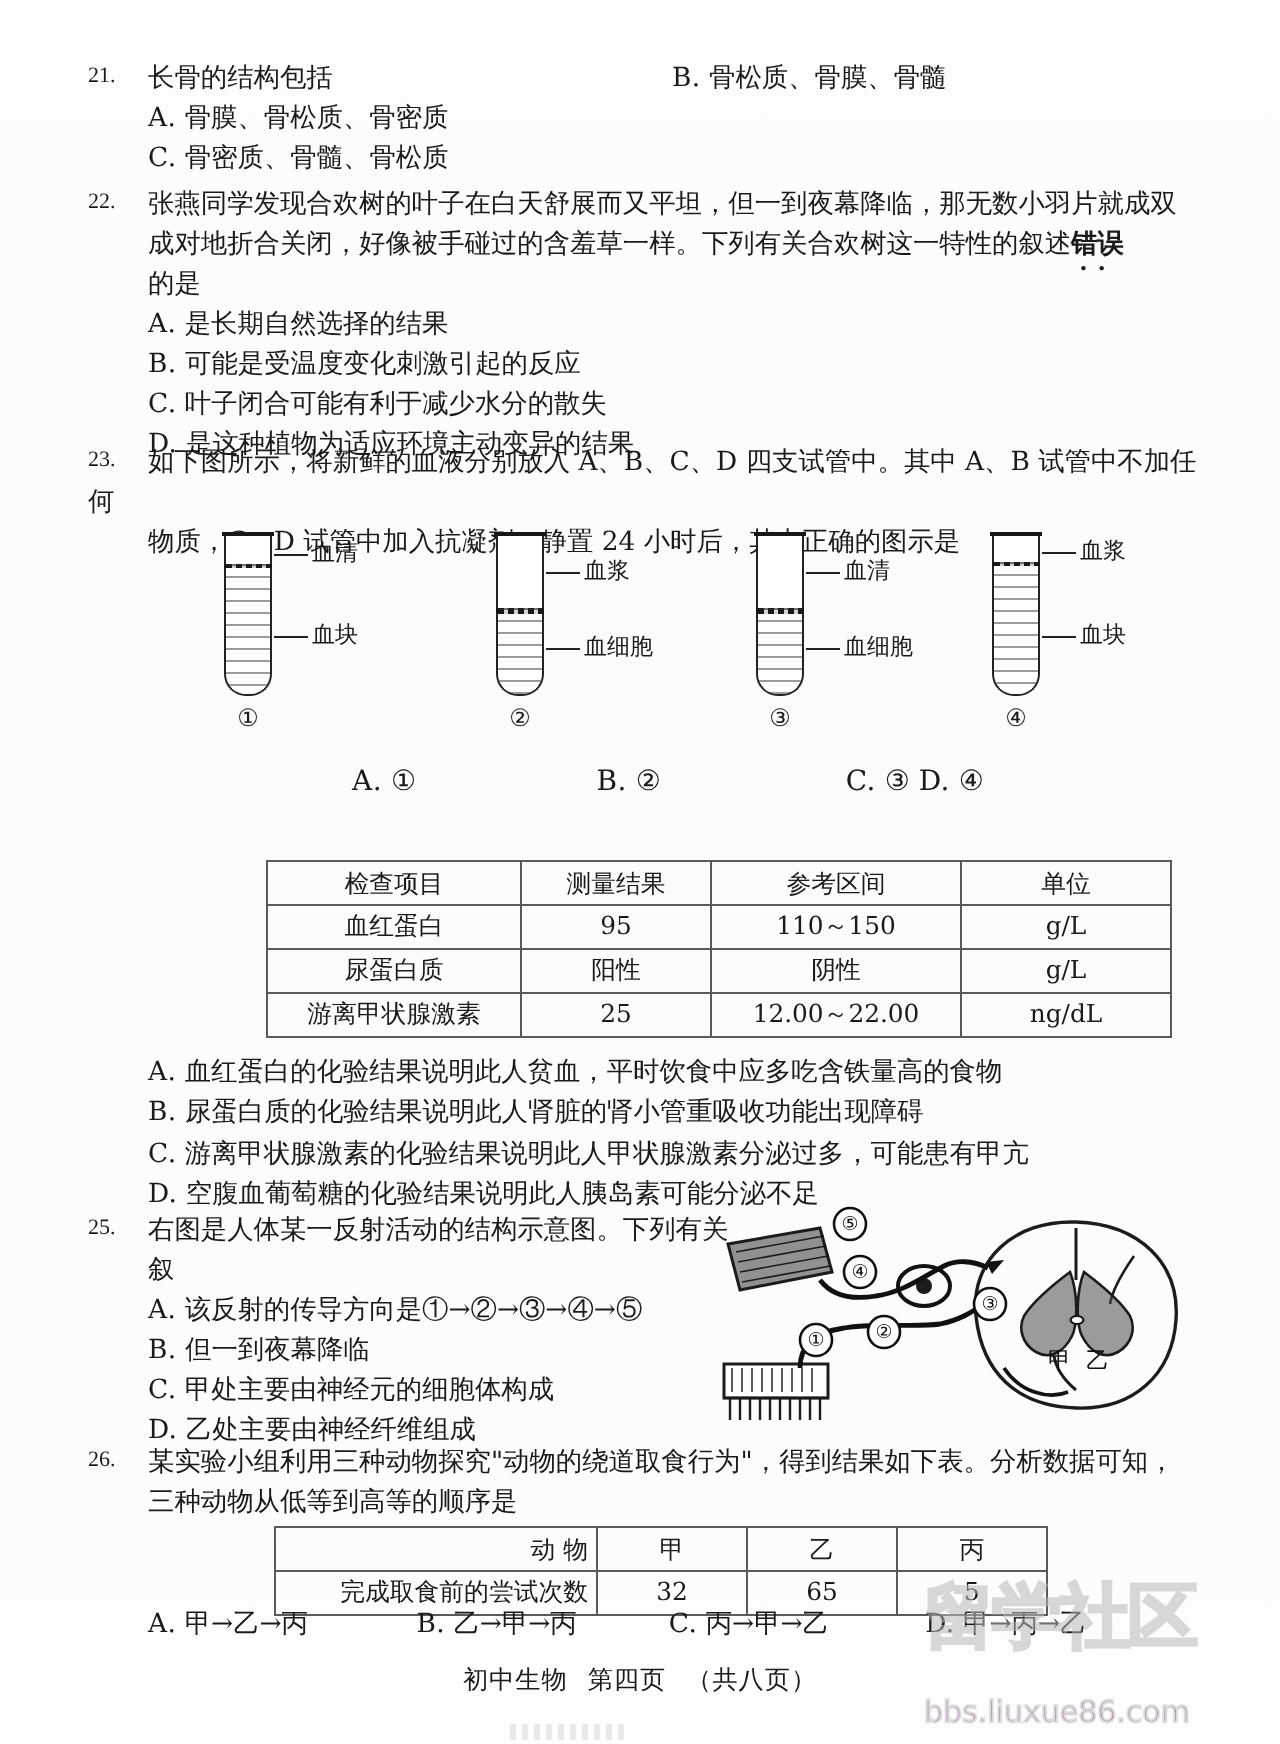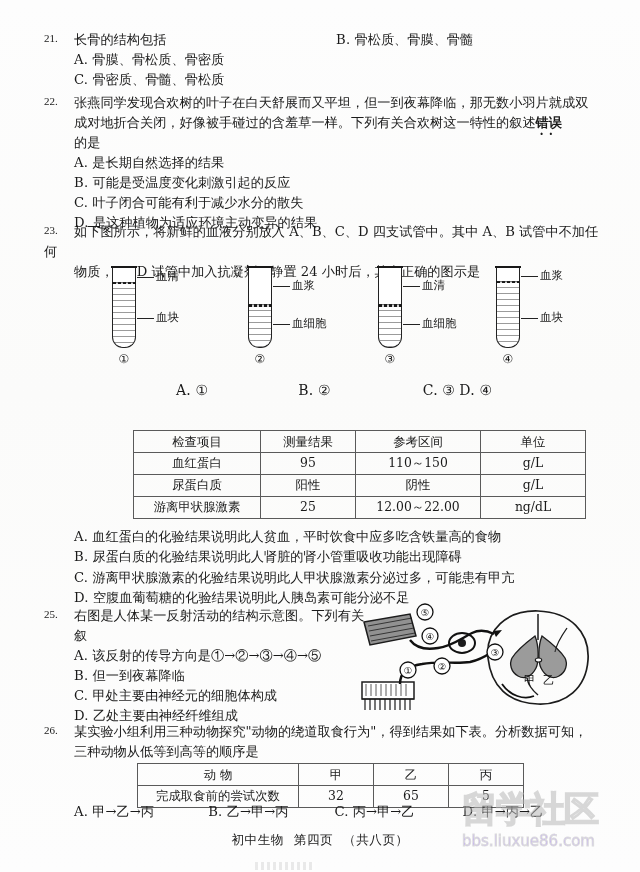--- a/index.html
+++ b/index.html
@@ -170,21 +170,21 @@
   .tbl-report td:nth-child(1){ width: 118px; }
   .tbl-report td:nth-child(2){ width: 86px; }
   .tbl-report td:nth-child(3){ width: 116px; }
   .tbl-report td:nth-child(4){ width: 96px; }
 
   .tbl-animal {
     position: absolute;
     left: 137px;
     top: 763px;
   }
-  .tbl-animal td:nth-child(1){ width: 152px; }
+  .tbl-animal td:nth-child(1){ width: 152px; text-align: right; }
   .tbl-animal td:nth-child(2),
   .tbl-animal td:nth-child(3),
   .tbl-animal td:nth-child(4){ width: 66px; }
 
   
   .reflex {
     position: absolute;
     left: 352px;
     top: 600px;
     width: 246px;
@@ -218,24 +218,24 @@
     font-weight: bold;
     color: #ffffff;
     -webkit-text-stroke: 1.6px #b9b9b9;
     letter-spacing: -1px;
     line-height: 1;
     white-space: nowrap;
   }
   .wm-url {
     font-family: "DejaVu Sans", "Liberation Sans", sans-serif;
     font-size: 15px;
-    color: #8b5cf6;
+    color: #701a75;
     -webkit-text-stroke: 1px #c2c2c2;
     letter-spacing: 0px;
-    margin-top: 5px;
+    margin-top: 20px;
     white-space: nowrap;
   }
   .edge-smudge {
     position: absolute;
     left: 255px;
     top: 862px;
     width: 60px;
     height: 8px;
     background: repeating-linear-gradient(90deg,#d9d9d9 0 3px, #fff 3px 6px);
     opacity: .55;

